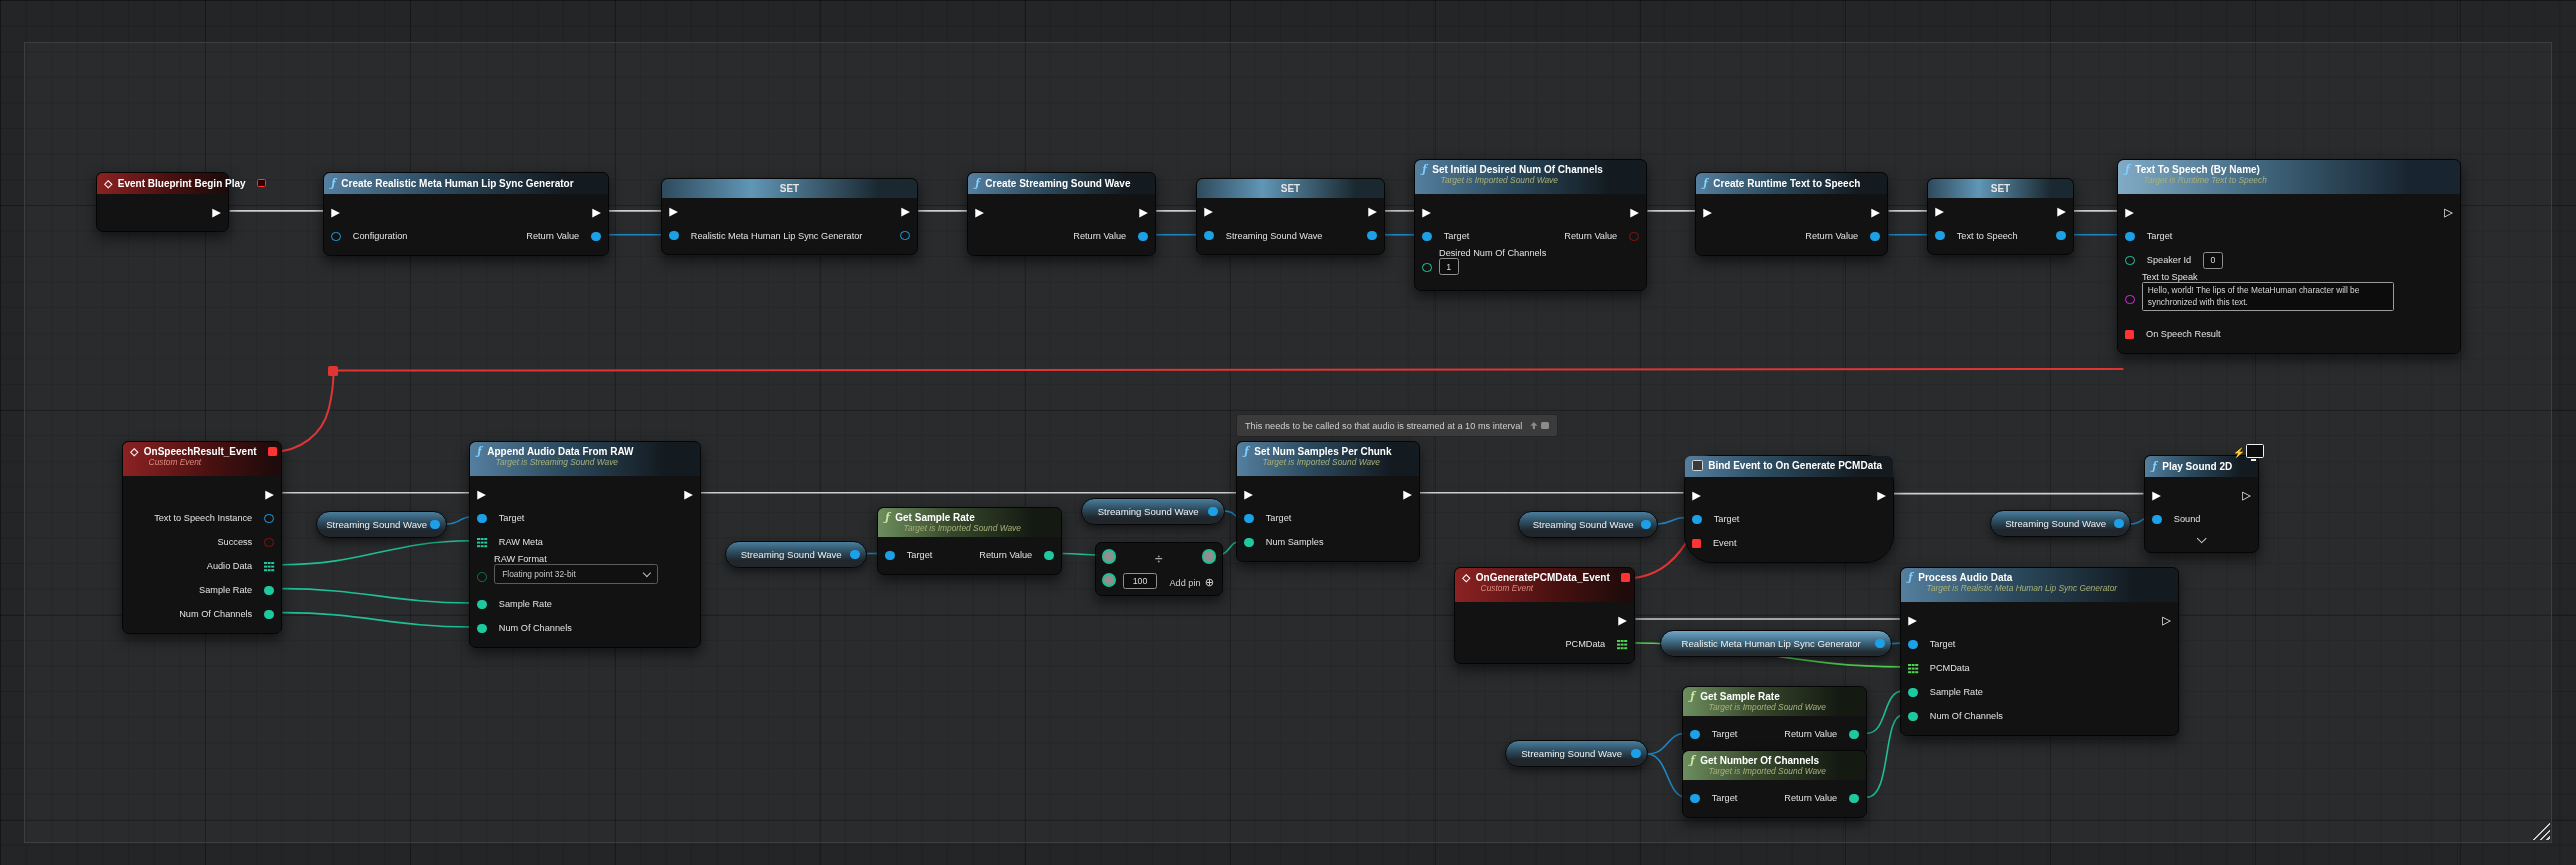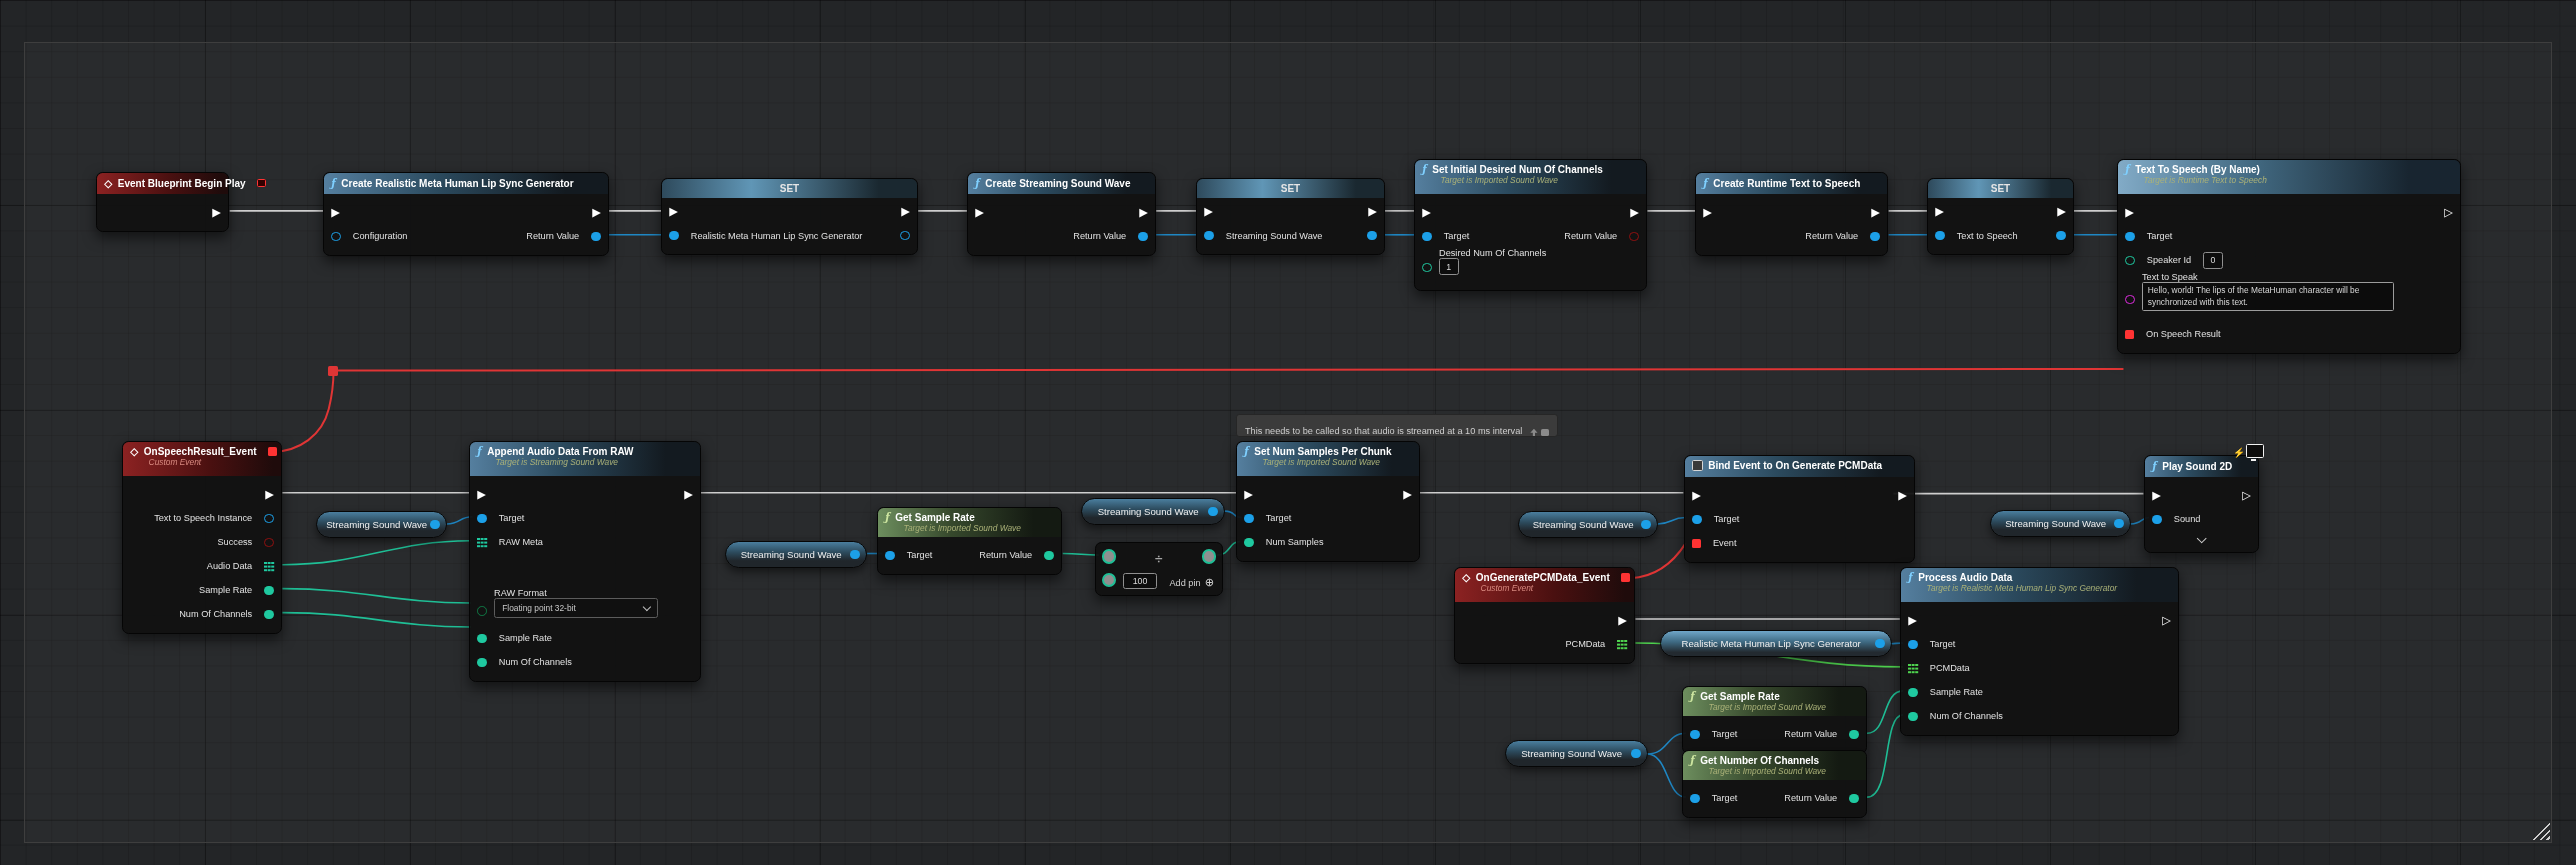--- a/index.html
+++ b/index.html
@@ -464,21 +464,21 @@
             <span class="p c-blue"></span>
             <span class="lbl">Target</span>
           </span>
         </div>
       <div class="row l-only">
           <span class="pl">
             <span class="parr teal"></span>
             <span class="lbl">RAW Meta</span>
           </span>
         </div>
-      <div class="fieldrow" style="height:38px;margin-top:34px;">
+      <div class="fieldrow" style="height:38px;">
         <span class="p o-greendark fpin" style="top:17.6px;"></span>
         <div class="sublabel">RAW Format</div>
         <span class="dd" style="width:148px;justify-content:space-between;">
             <span>Floating point 32-bit</span>
             <span class="chev"></span>
           </span>
       </div>
       <div class="row l-only">
           <span class="pl">
             <span class="p c-teal"></span>
@@ -533,21 +533,21 @@
       <span class="pring" style="position:absolute;left:5.6px;top:30px;"></span>
       <span class="vbox" style="position:absolute;left:27px;top:30px;width:24px;">100</span>
       <span class="pring" style="position:absolute;right:5.6px;top:6.4px;"></span>
       <span class="addpin" style="position:absolute;right:8px;bottom:5.6px;">
           <span>Add pin</span>
           <span class="plus"></span>
         </span>
     </div>
   </div>
 
-  <div class="bubble" style="left:1236px;top:414px;align-items:flex-end;">
+  <div class="bubble" style="left:1236px;top:414px;">
     <span>This needs to be called so that audio is streamed at a 10 ms interval</span>
     <span class="bicons">
         <span class="bico1"></span>
         <span class="bico2"></span>
       </span>
   </div>
 
   <div class="node" style="left:1236px;top:441px;width:184px;">
     <div class="hdr h2 hdr-func">
       <div class="trow">
@@ -574,21 +574,21 @@
           </span>
         </div>
     </div>
   </div>
 
   <div class="pill" style="left:1518px;top:511px;width:140px;">
     <span>Streaming Sound Wave</span>
       <span class="p c-blue"></span>
   </div>
 
-  <div class="node" style="left:1684px;top:455px;width:231px;">
+  <div class="node" style="left:1684px;top:455px;width:210px;border-radius:28px;">
     <div class="hdr h1 hdr-func">
       <div class="trow">
           <span class="bindicon"></span>
         <span>Bind Event to On Generate PCMData</span>
         </div>
     </div>
     <div class="rows">
       <div class="row both">
           <span class="exec"></span>
           <span class="exec"></span>

